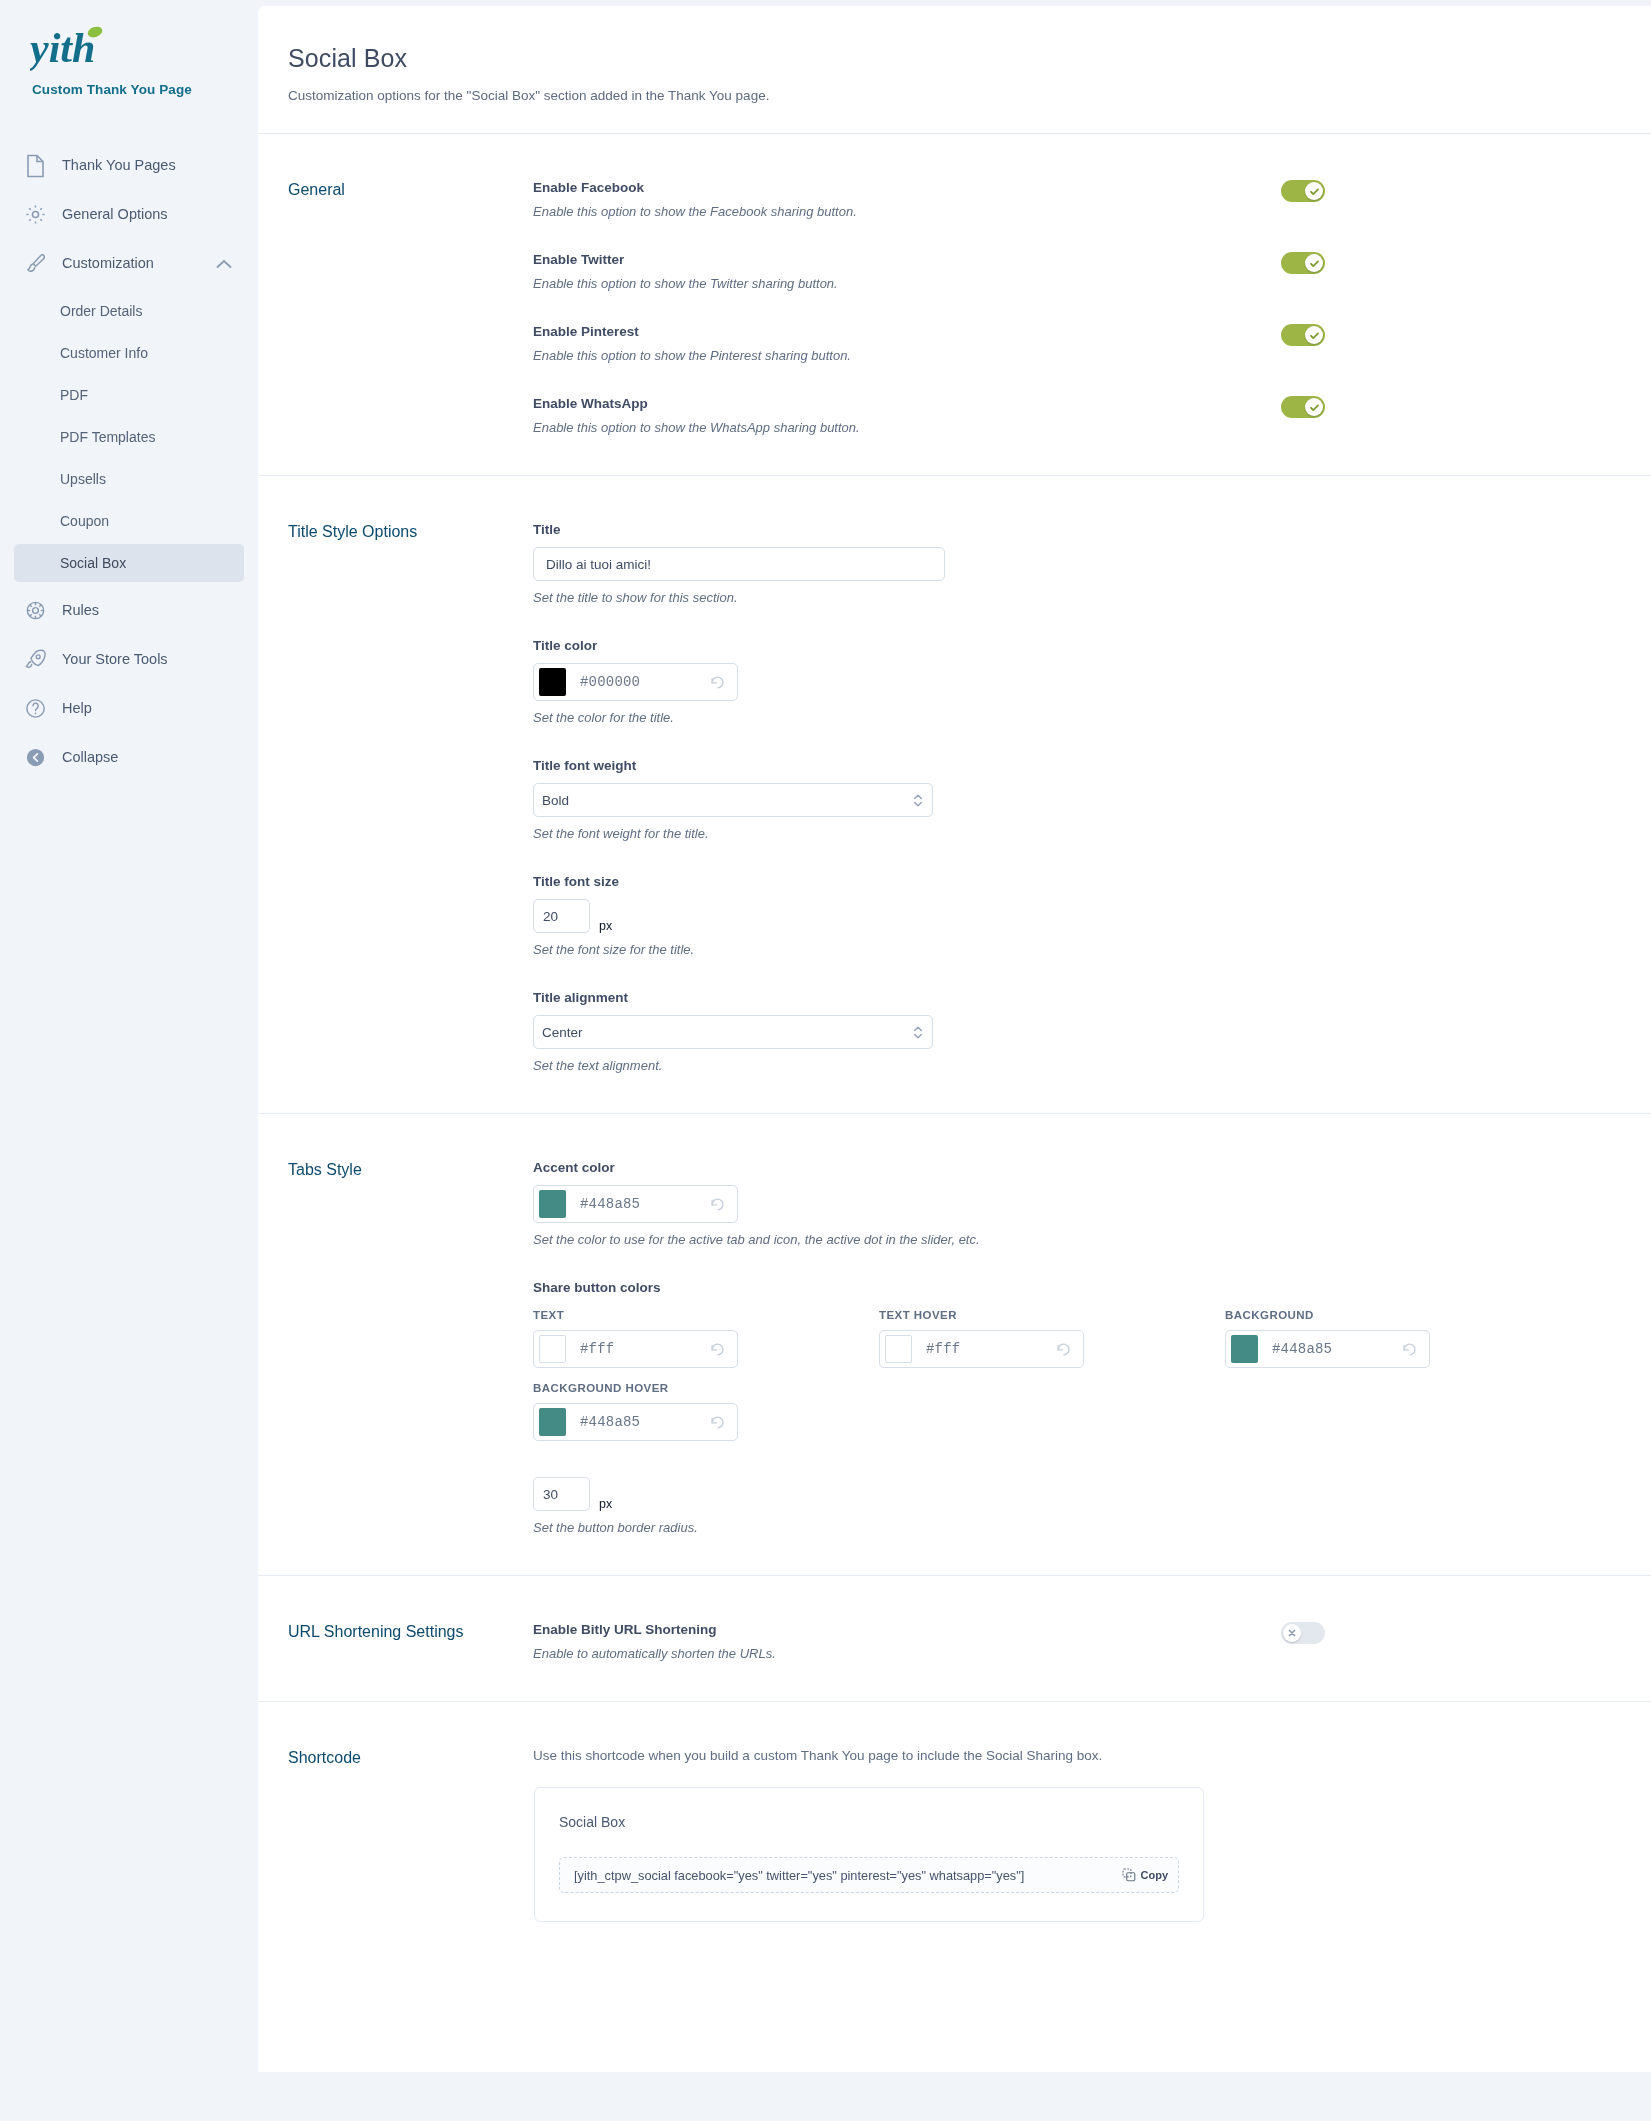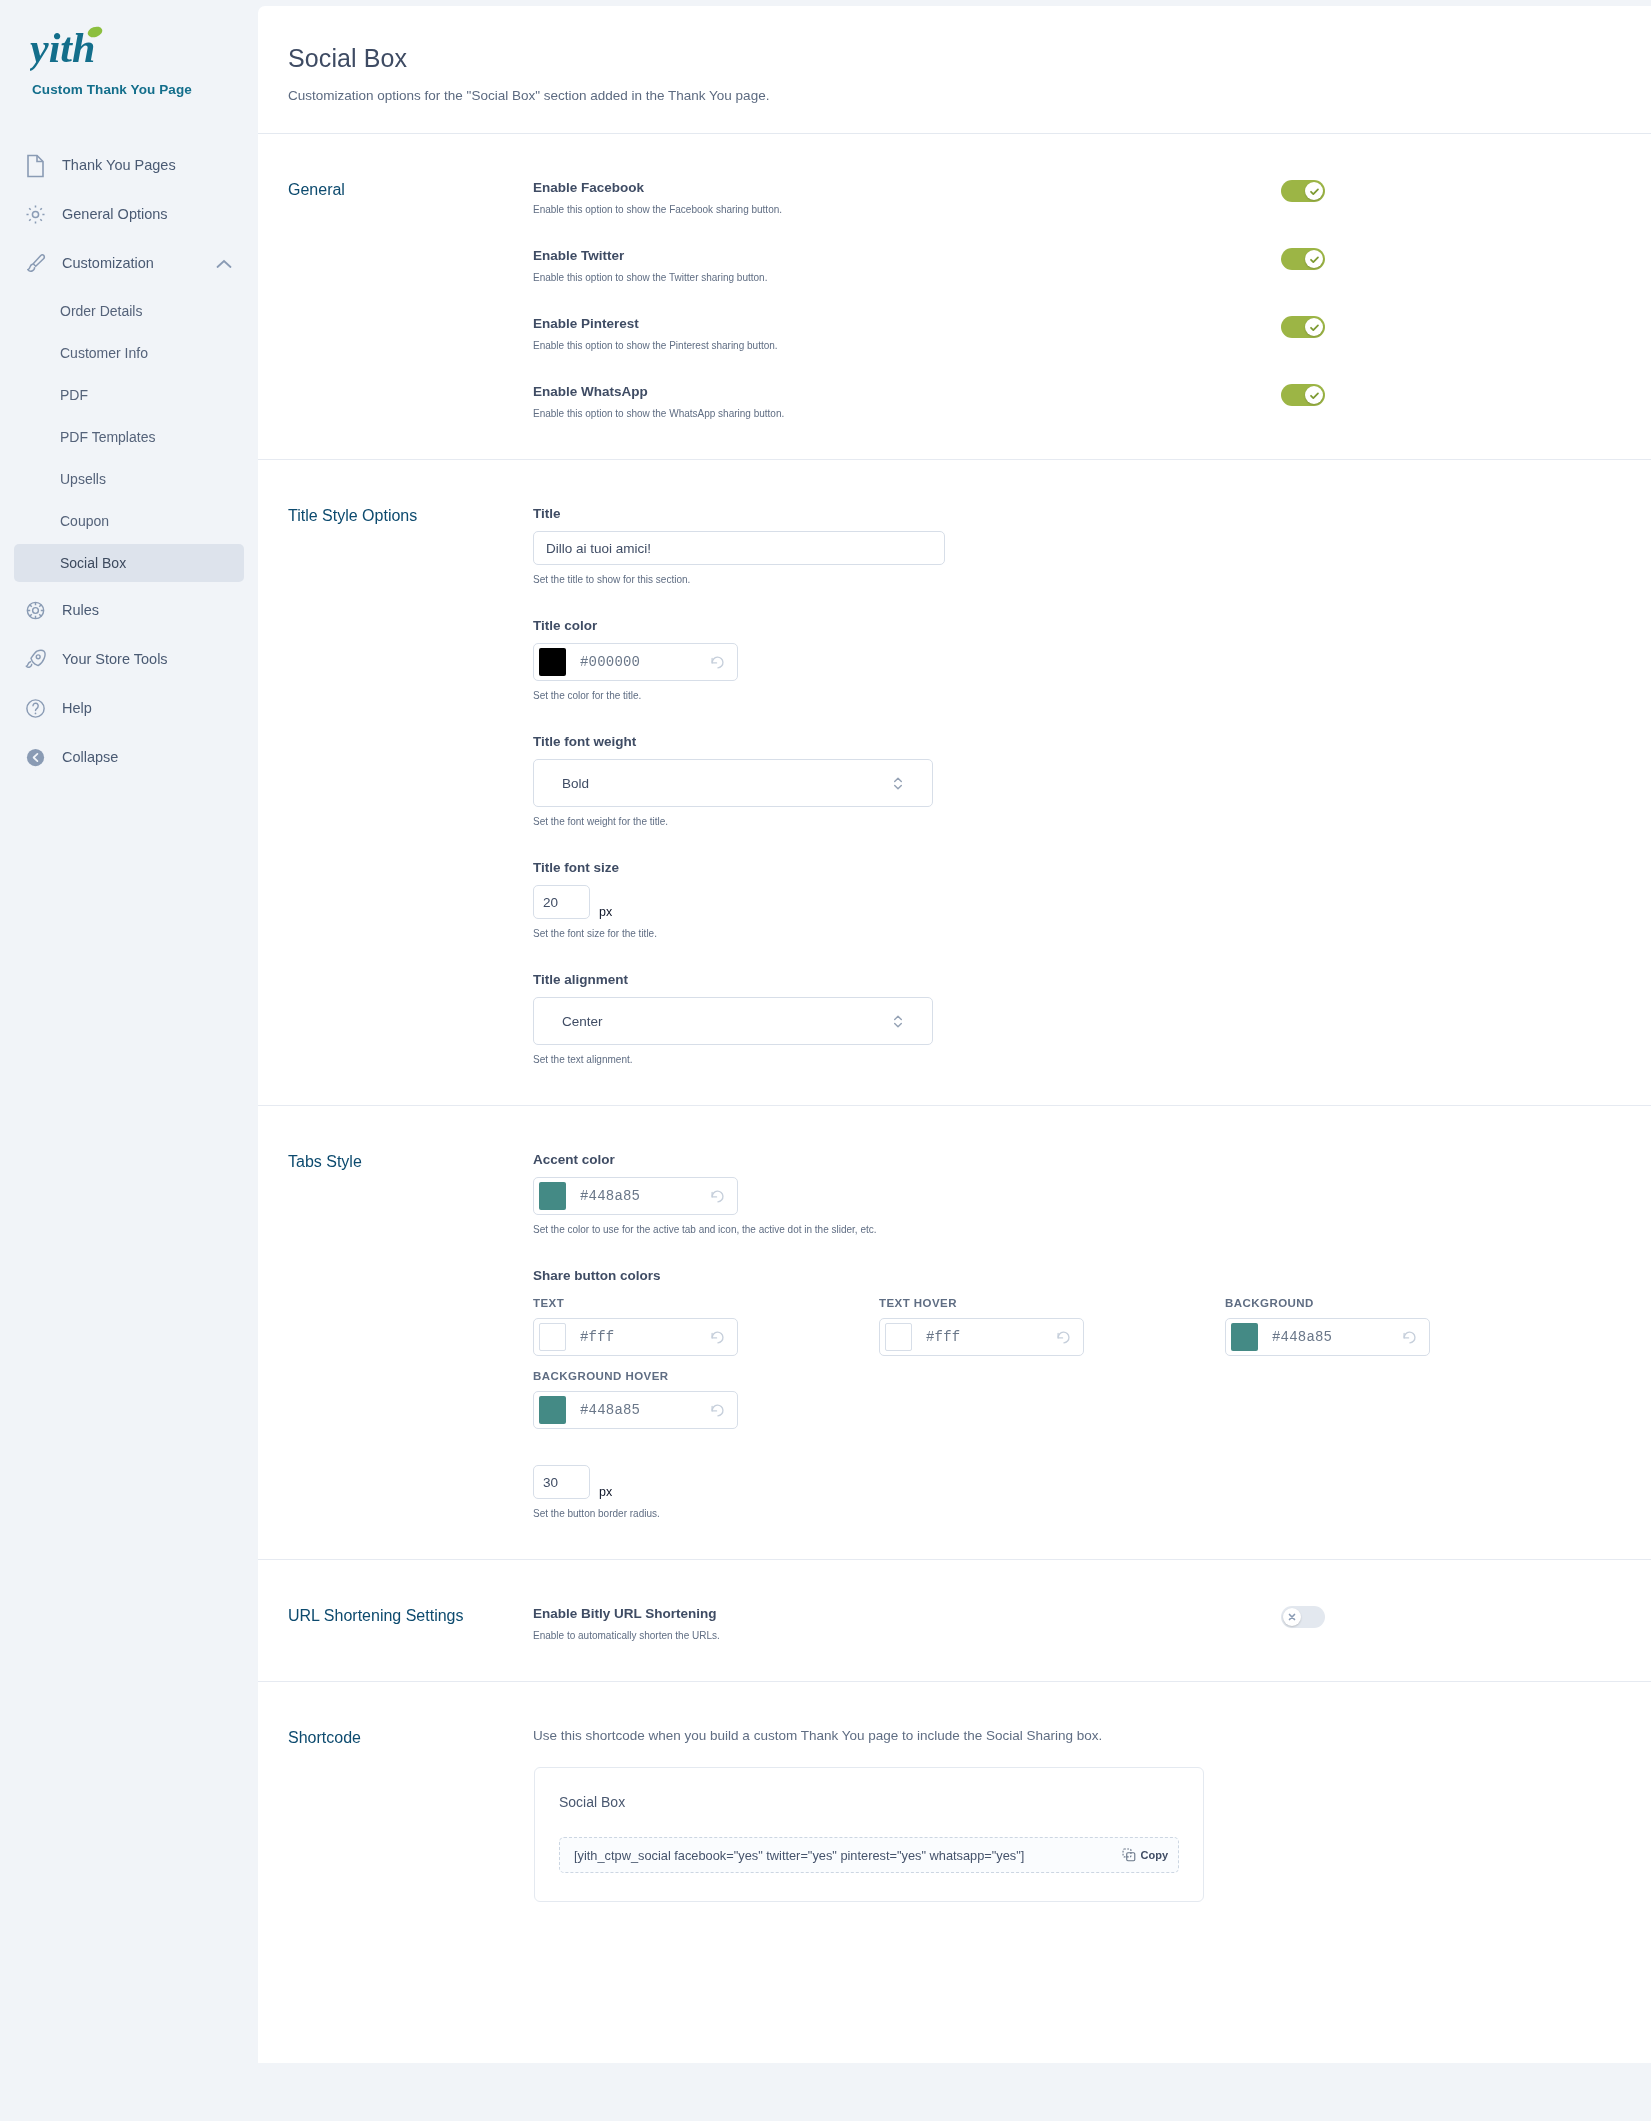--- a/index.html
+++ b/index.html
@@ -64,21 +64,21 @@
   .section-title {
     width: 245px; flex: 0 0 245px;
     font-size: 16px; color: #0c4a6e; padding-top: 1px;
   }
   .section-body { flex: 1; padding-right: 40px; }
 
   
   .field-row { display: flex; align-items: flex-start; }
   .field-main { flex: 1; }
   .field-label { font-size: 13.5px; color: #3f4c64; font-weight: bold; }
-  .field-help { margin-top: 9px; font-size: 10px; color: #5f6d83; }
+  .field-help { margin-top: 9px; font-size: 13px; color: #5f6d83; font-style: italic; }
   .field-block { margin-bottom: 33px; }
   .field-block:last-child { margin-bottom: 0; }
 
   .toggle-holder { width: 330px; flex: 0 0 330px; display: flex; justify-content: flex-start; }
   .toggle {
     width: 44px; height: 22px; border-radius: 11px; position: relative;
     cursor: pointer; flex: 0 0 44px;
   }
   .toggle.on { background: #9cb545; }
   .toggle.off { background: #e3e8ef; }
@@ -105,23 +105,23 @@
     width: 57px; height: 34px;
     border: 1px solid #d7dee8; border-radius: 5px;
     background: #fff; padding: 0 9px;
     font-size: 13.5px; color: #3f4c64;
     display: flex; align-items: center;
   }
   .unit { font-size: 12.5px; color: #0f172a; margin-left: 9px; }
   .inline { display: flex; align-items: flex-end; }
 
   .select-input {
-    width: 400px; height: 48px;
+    width: 400px; height: 34px;
     border: 1px solid #d7dee8; border-radius: 5px;
-    background: #fff; padding: 0 28px;
+    background: #fff; padding: 0 8px;
     font-size: 13.5px; color: #3f4c64;
     display: flex; align-items: center; justify-content: space-between;
     cursor: pointer;
   }
   .select-caret { color: #95a2b5; display: flex; }
 
   
   .color-field {
     width: 205px; height: 38px;
     border: 1px solid #d7dee8; border-radius: 5px;

